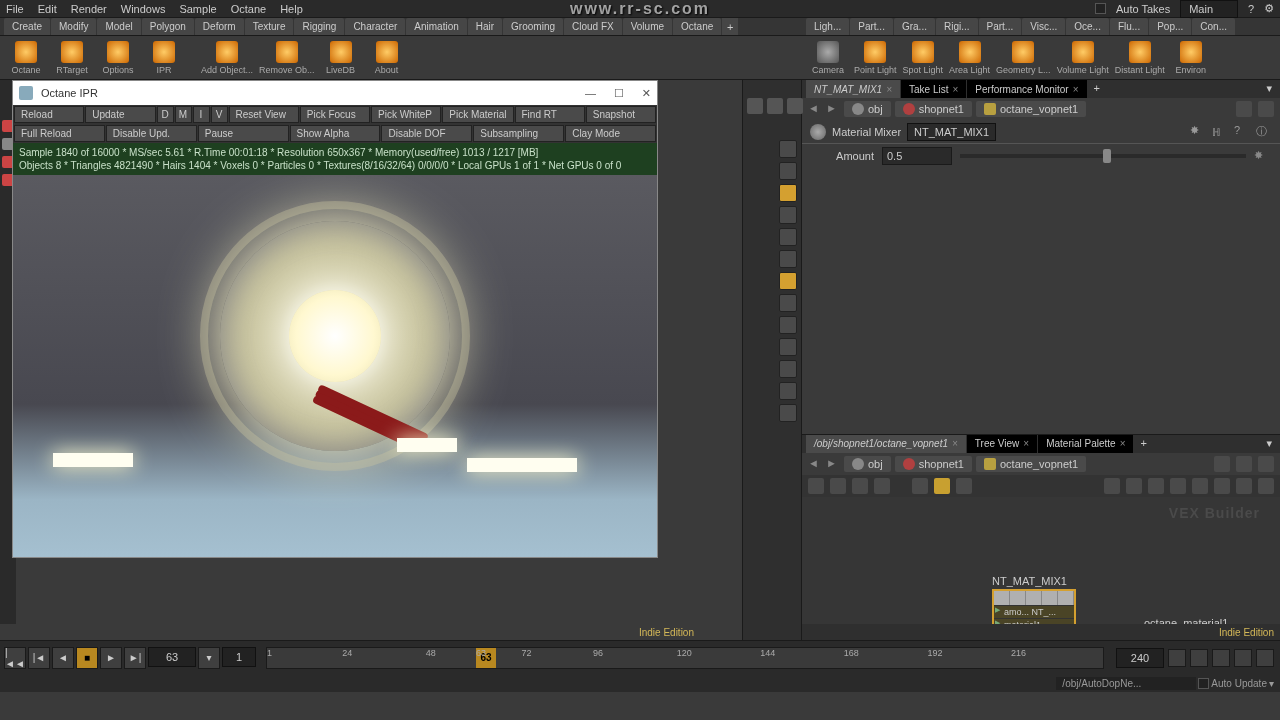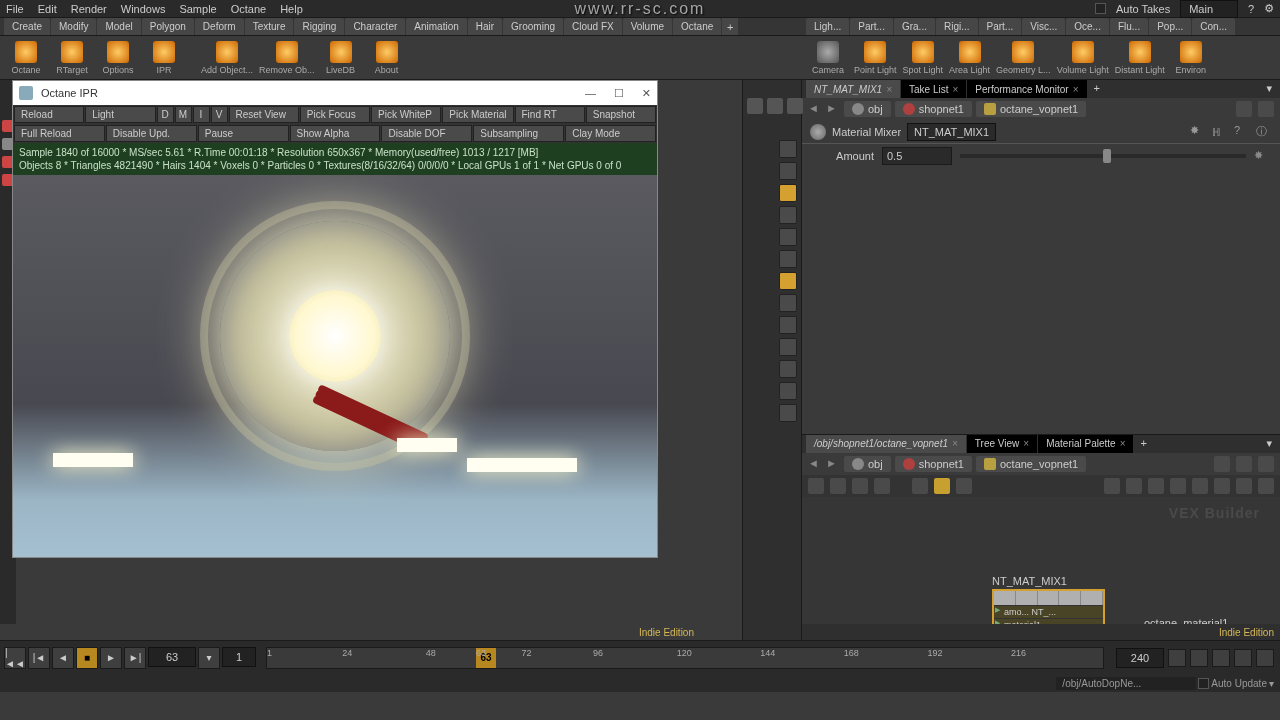--- a/index.html
+++ b/index.html
@@ -70,40 +70,40 @@
 .rp-filler { flex: 1 1 60px; }
 .nodegraph-sec { flex: 1; display: flex; flex-direction: column; border-top: 1px solid #1a1a1a; }
 .ng-toolbar { height: 22px; background: #333; display: flex; align-items: center; gap: 6px; padding: 0 6px; }
 .ng-toolbar .i { width: 16px; height: 16px; background: #4a4a4a; border-radius: 2px; }
 .ng-toolbar .i.y { background: #c8a030; }
 .ng-toolbar .spacer { flex: 1; }
 .ng-canvas { flex: 1; background: #363636; position: relative; overflow: hidden; }
 .watermark { position: absolute; right: 20px; top: 8px; font-size: 14px; color: #4a4a4a; font-weight: bold; letter-spacing: 1px; }
 .node { position: absolute; }
 .node .ntitle { font-size: 11px; color: #ccc; margin-bottom: 2px; white-space: nowrap; }
-.node .nbody { border: 2px solid #d4a030; background: #888; width: 113px; }
+.node .nbody { border: 2px solid #d4a030; background: #888; width: 84px; }
 .node .nhead { height: 14px; background: #b0b0b0; display: flex; }
 .node .nhead .c { flex: 1; border-right: 1px solid #888; }
 .node .ninput { background: #4a4426; color: #ccc; font-size: 9px; padding: 1px 4px 1px 10px; border-top: 1px solid #333; position: relative; }
 .node .ninput::before { content: "▶"; position: absolute; left: 1px; top: 0; font-size: 7px; color: #7a7; }
 .ng-footer { height: 16px; background: #2f2f2f; display: flex; align-items: center; justify-content: flex-end; padding: 0 6px; font-size: 10px; color: #d4b858; }
 .timeline { height: 34px; background: #2a2a2a; display: flex; align-items: center; border-top: 1px solid #1a1a1a; }
 .play-ctl { display: flex; gap: 2px; padding: 0 4px; }
 .play-ctl .b { width: 22px; height: 22px; background: #3f3f3f; border: 1px solid #1a1a1a; display: flex; align-items: center; justify-content: center; font-size: 10px; cursor: pointer; }
 .play-ctl .b.on { background: #b88820; color: #000; }
 .play-ctl input { width: 48px; height: 20px; background: #222; border: 1px solid #111; color: #ccc; text-align: center; font-size: 11px; }
 .tl-track { flex: 1; height: 22px; background: #3a3a3a; position: relative; margin: 0 6px; border: 1px solid #1a1a1a; }
 .tl-track .tick { position: absolute; top: 0; font-size: 9px; color: #aaa; }
 .tl-track .cursor { position: absolute; top: 0; height: 100%; width: 20px; background: #b88820; color: #000; font-size: 10px; display: flex; align-items: center; justify-content: center; font-weight: bold; }
 .tl-end { display: flex; gap: 4px; padding: 0 6px; align-items: center; }
 .tl-end input { width: 48px; height: 20px; background: #222; border: 1px solid #111; color: #ccc; text-align: center; font-size: 11px; }
 .tl-end .i { width: 18px; height: 18px; background: #3f3f3f; border: 1px solid #1a1a1a; }
 .statusbar { height: 18px; background: #2a2a2a; display: flex; align-items: center; padding: 0 6px; font-size: 10px; color: #999; }
 .statusbar .r { margin-left: auto; display: flex; gap: 2px; align-items: center; }
-.url-wm { position: absolute; top: 0; left: 50%; transform: translateX(-50%); color: rgba(255,255,255,0.6); font-size: 16px; font-weight: normal; letter-spacing: 2px; z-index: 1000; text-shadow: 1px 1px 2px #000; }
+.url-wm { position: absolute; top: 0; left: 50%; transform: translateX(-50%); color: rgba(255,255,255,0.6); font-size: 16px; font-weight: bold; letter-spacing: 2px; z-index: 1000; text-shadow: 1px 1px 2px #000; }
 </style>
 </head>
 <body>
 
 <div class="url-wm">www.rr-sc.com</div>
 
 <div class="topbar">
   <span>File</span>
   <span>Edit</span>
   <span>Render</span>
@@ -238,21 +238,21 @@
         <span>Octane IPR</span>
         <div class="wctl">
           <span>—</span>
           <span>☐</span>
           <span>✕</span>
         </div>
       </div>
       <div class="ipr-toolbar">
         <div class="ipr-row">
           <div class="ipr-btn" style="flex:1">Reload</div>
-          <div class="ipr-btn" style="flex:1">Light</div>
+          <div class="ipr-btn" style="flex:1">Update</div>
           <div class="ipr-btn sq">D</div>
           <div class="ipr-btn sq">M</div>
           <div class="ipr-btn sq">I</div>
           <div class="ipr-btn sq">V</div>
           <div class="ipr-btn" style="flex:1">Reset View</div>
           <div class="ipr-btn" style="flex:1">Pick Focus</div>
           <div class="ipr-btn" style="flex:1">Pick WhiteP</div>
           <div class="ipr-btn" style="flex:1">Pick Material</div>
           <div class="ipr-btn" style="flex:1">Find RT</div>
           <div class="ipr-btn" style="flex:1">Snapshot</div>

